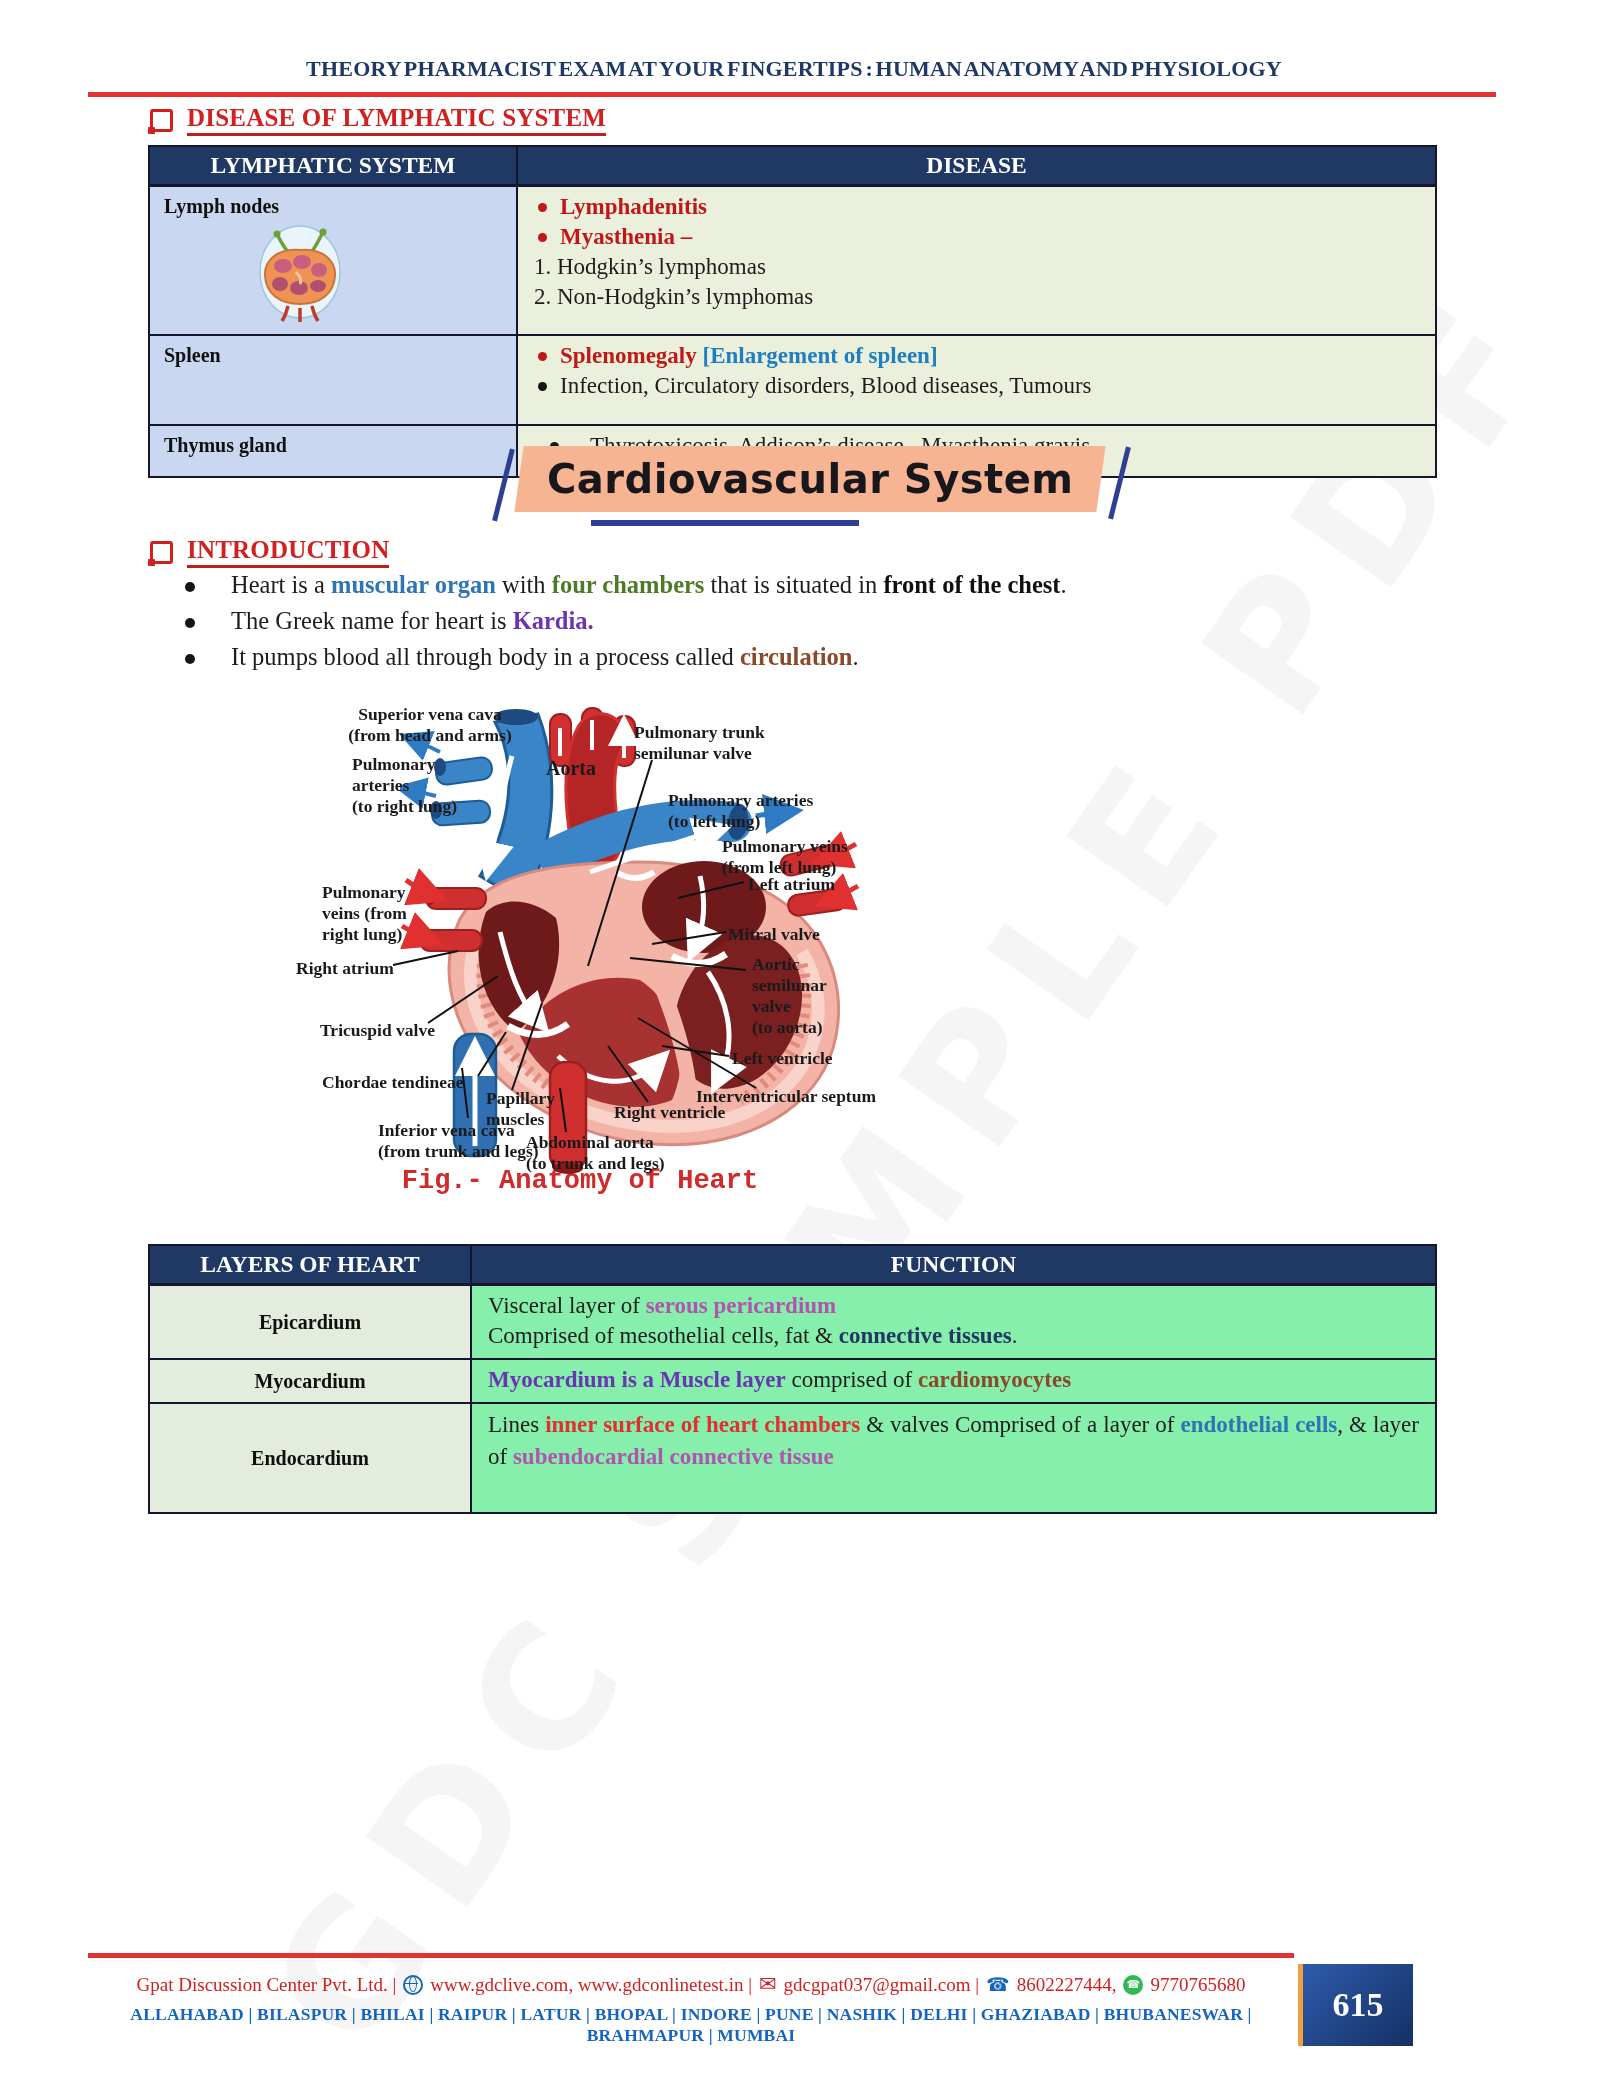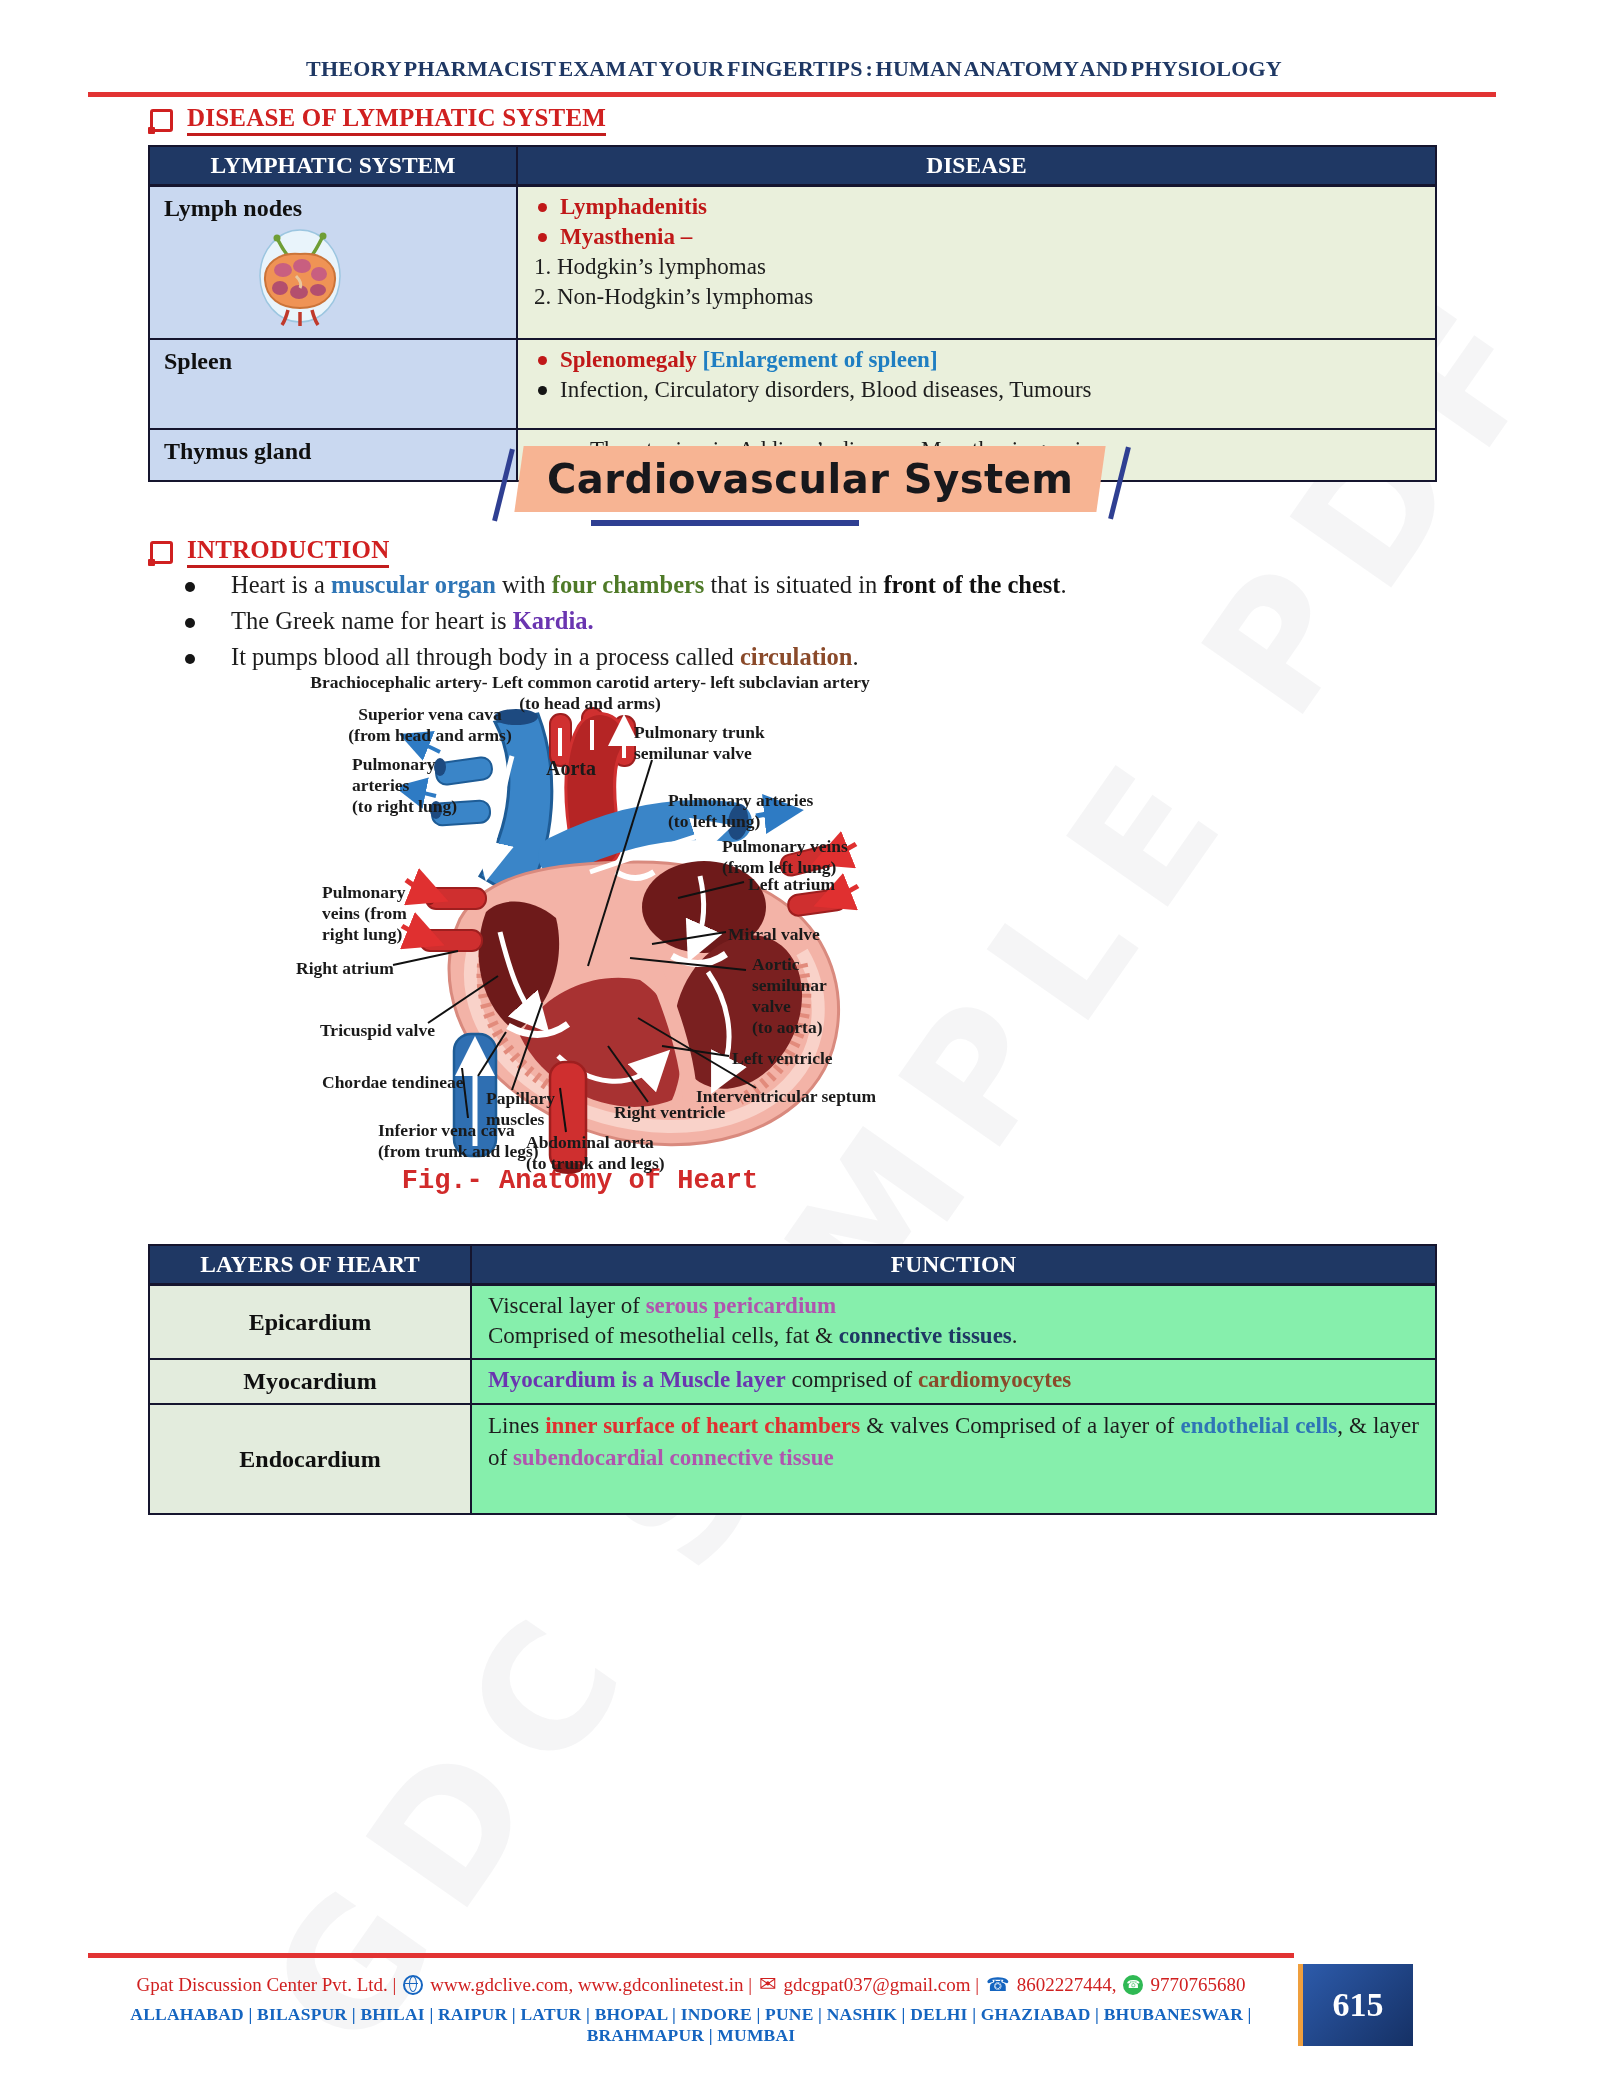--- a/index.html
+++ b/index.html
@@ -20,21 +20,21 @@
   .chk::after{content:"";position:absolute;left:-5px;bottom:-5px;width:7px;height:7px;background:#d02020;border-radius:1px;}
   .sec-head-text{color:#d02020;font-weight:bold;font-size:25px;border-bottom:3px solid #c21d1d;padding-bottom:1px;letter-spacing:.2px;}
   
   table.tbl{position:absolute;left:148px;width:1289px;border-collapse:collapse;table-layout:fixed;}
   .tbl th,.tbl td{border:2.5px solid #15152e;vertical-align:top;}
   .tbl thead th{background:#1f3864;color:#ffffff;font-weight:bold;font-size:23.5px;
     text-align:center;padding:5px 4px;border-bottom-width:3px;}
   .tbl thead th + th{border-left:2px solid #ffffff;}
   .organ-cell{background:#c9d8f0;padding:8px 14px;}
   .tbl2 .organ-cell{background:#e3ecdd;text-align:center;vertical-align:middle;}
-  .organ{font-weight:bold;font-size:24px;color:#101010;}
+  .organ{font-weight:bold;font-size:20px;color:#101010;}
   .disease-cell{background:#eaf0dc;padding:5px 16px;font-size:23px;color:#1d1d1d;}
   .tbl2 .disease-cell{background:#86efac;margin-top:8px;}
   .ln{line-height:30px;position:relative;}
   .ln.b-red{padding-left:26px;}
   .ln.b-red::before{content:"";position:absolute;left:4px;top:11px;width:9px;height:9px;border-radius:50%;background:#c01818;}
   .ln.b-blk{padding-left:26px;}
   .ln.b-blk::before{content:"";position:absolute;left:4px;top:11px;width:9px;height:9px;border-radius:50%;background:#151515;}
   .ln.sp{padding-left:56px;}
   .ln.sp::before{left:16px;}
   .lymph-img{margin:4px 0 0 88px;}
@@ -273,22 +273,20 @@
         <line x1="729" y1="388" x2="662" y2="378"></line>
         <line x1="478" y1="408" x2="506" y2="364"></line>
         <line x1="512" y1="422" x2="542" y2="335"></line>
         <line x1="648" y1="434" x2="608" y2="378"></line>
         <line x1="756" y1="420" x2="638" y2="350"></line>
         <line x1="468" y1="450" x2="462" y2="400"></line>
         <line x1="566" y1="464" x2="560" y2="420"></line>
       </g>
     </svg>
 
-    <div class="lbl ctr" style="left:250px;top:4px;width:680px">Brachiocephalic artery- Left common carotid artery- left subclavian artery
-(to head and arms)</div>
     <div class="lbl ctr" style="left:320px;top:36px;width:220px">Superior vena cava
 (from head and arms)</div>
     <div class="lbl" style="left:634px;top:54px">Pulmonary trunk
 semilunar valve</div>
     <div class="lbl" style="left:352px;top:86px">Pulmonary
 arteries
 (to right lung)</div>
     <div class="lbl aorta-lbl" style="left:546px;top:88px">Aorta</div>
     <div class="lbl" style="left:668px;top:122px">Pulmonary arteries
 (to left lung)</div>

